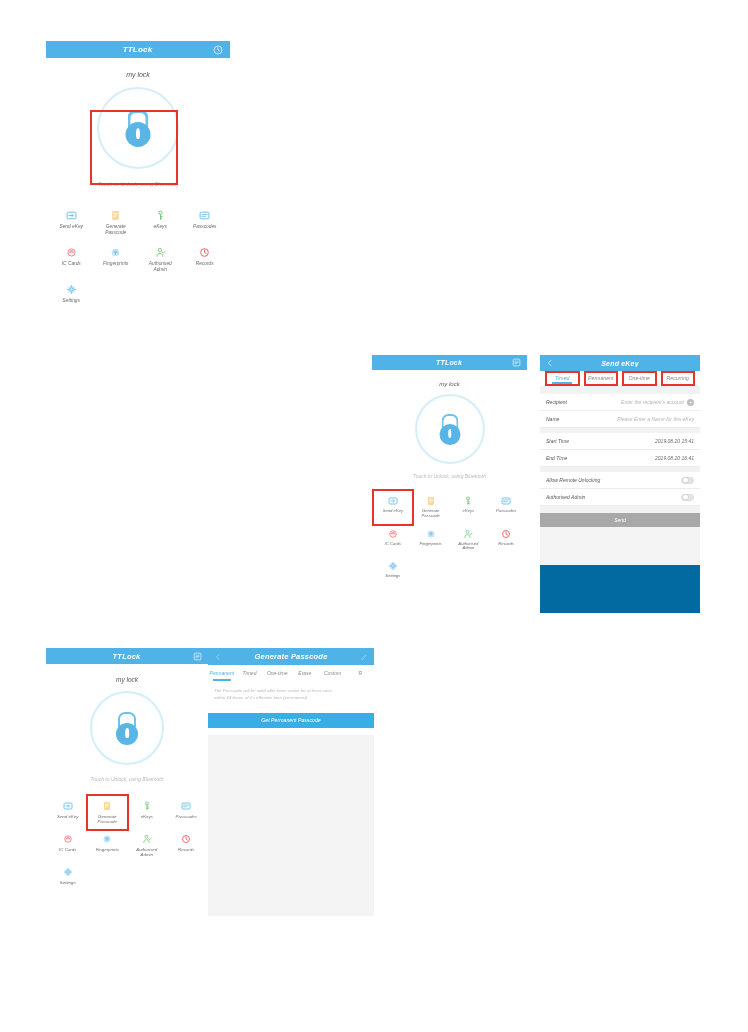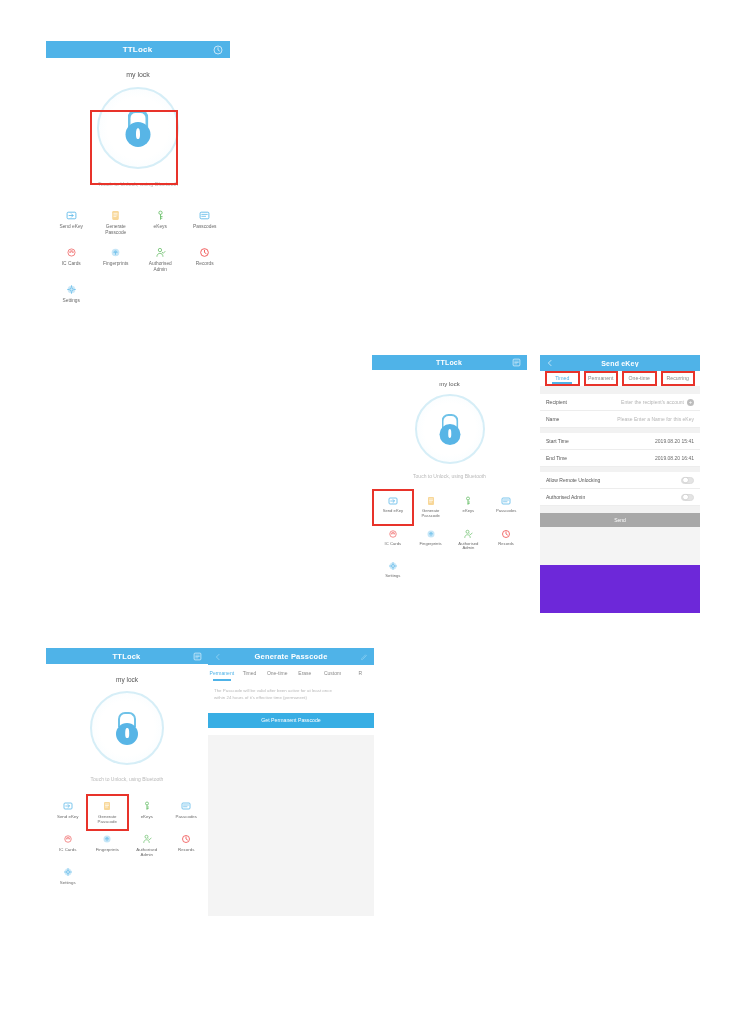--- a/index.html
+++ b/index.html
@@ -2,21 +2,21 @@
 <html><head>
 <meta charset="utf-8">
 <style>
   html,body{margin:0;padding:0;}
   body{
     width:748px;height:1032px;background:#ffffff;
     font-family:"Liberation Sans","DejaVu Sans",sans-serif;
     position:relative;overflow:hidden;
   }
   .phone{position:absolute;background:#ffffff;overflow:hidden;}
-  .scr{position:relative;width:100%;height:100%;background:#6d28d9;}
+  .scr{position:relative;width:100%;height:100%;background:#0369a1;font-style:italic;}
 
   
   .hdr{
     background:#4fb3e8;color:#fff;display:flex;align-items:center;
     justify-content:space-between;box-sizing:border-box;
   }
   .hdr .title{
     flex:1;text-align:center;font-weight:600;letter-spacing:.2px;
     white-space:nowrap;overflow:hidden;
   }

